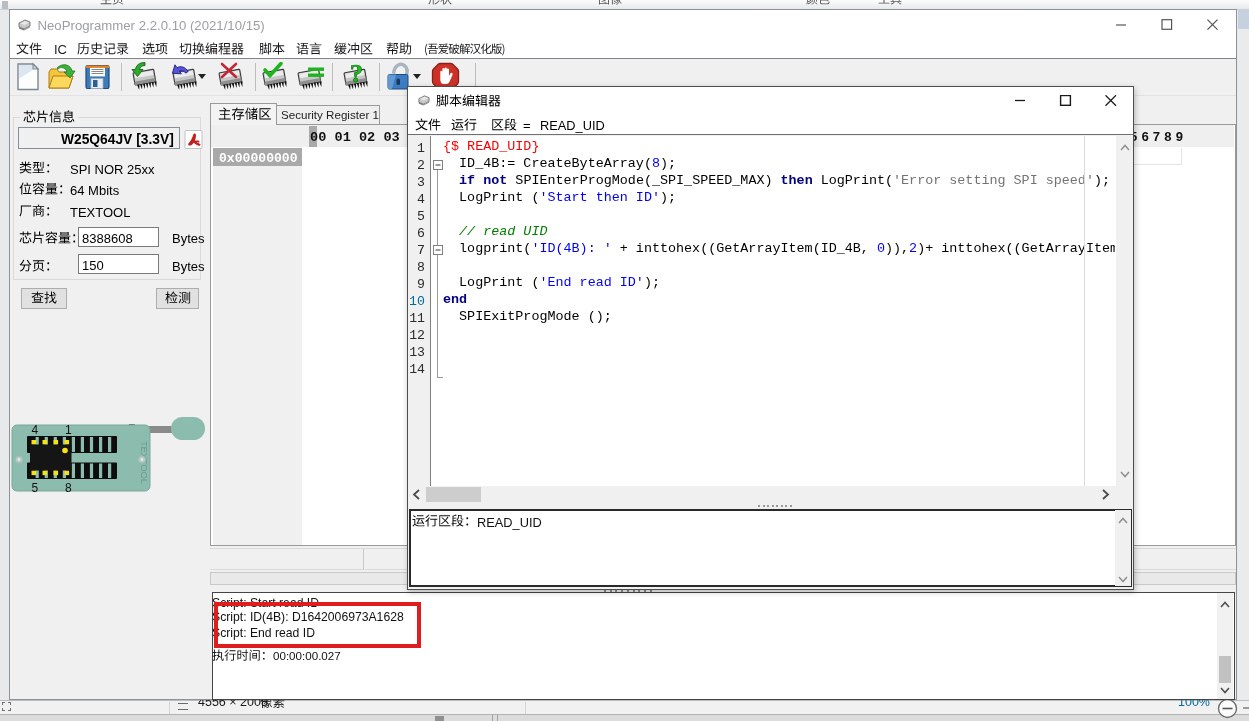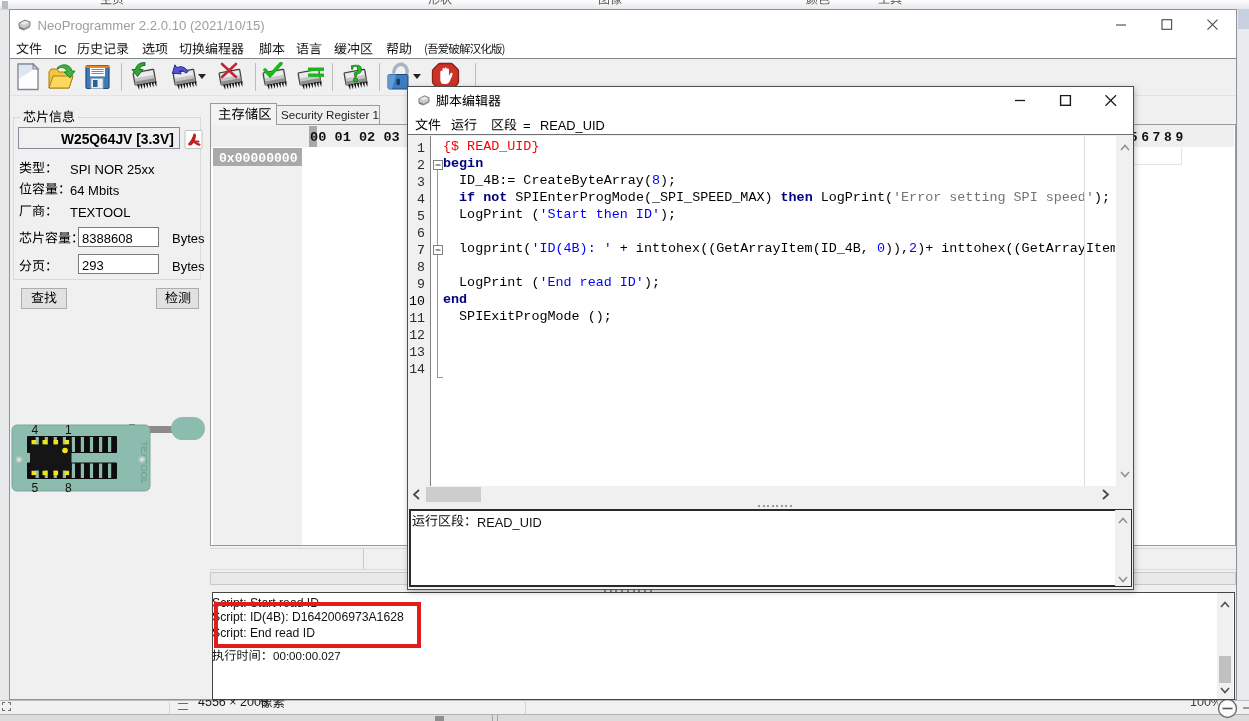--- a/index.html
+++ b/index.html
@@ -39,21 +39,21 @@
     <div style="position:absolute;left:8px;top:-5px;font:12.5px 'Liberation Sans', sans-serif;color:#1a1a1a;white-space:pre">4556 × 2008</div>
   </div>
 <div style="position:absolute;left:259.5px;top:700px;width:30px;height:12px;overflow:hidden">
     <div style="position:absolute;left:0;top:-4.5px">
       <svg width="26.0" height="12.5" style="display:block;overflow:visible" viewBox="0 0 26.0 12.5">
         <path transform="translate(0,11.00)" d="M6.1 -8.9H8.3C8.1 -8.5 7.9 -8.1 7.6 -7.9H5.2C5.6 -8.2 5.8 -8.5 6.1 -8.9ZM6.1 -10.5C5.6 -9.4 4.6 -8.1 3.2 -7.1C3.4 -7 3.7 -6.7 3.8 -6.5C4 -6.7 4.3 -6.9 4.5 -7.1V-5.2H6.4C5.8 -4.6 4.9 -4.1 3.6 -3.7C3.8 -3.5 4 -3.3 4.1 -3.1C5.2 -3.5 6.1 -3.9 6.7 -4.4C6.9 -4.2 7.1 -4 7.2 -3.8C6.4 -3 4.8 -2.2 3.6 -1.9C3.8 -1.7 4 -1.5 4.1 -1.3C5.2 -1.7 6.6 -2.5 7.6 -3.2C7.7 -3 7.8 -2.8 7.9 -2.6C6.9 -1.5 5 -0.6 3.5 -0.1C3.7 0 3.9 0.3 4 0.6C5.4 0.1 6.9 -0.8 8 -1.8C8.1 -1 8 -0.3 7.7 -0C7.6 0.2 7.4 0.2 7.1 0.2C6.9 0.2 6.6 0.2 6.3 0.2C6.4 0.4 6.5 0.8 6.5 1C6.8 1 7.1 1 7.3 1C7.7 1 8.1 0.9 8.4 0.6C8.9 0.1 9.1 -1.3 8.7 -2.6L9.3 -2.9C9.7 -1.5 10.5 -0.4 11.5 0.3C11.7 0.1 11.9 -0.3 12.1 -0.4C11.2 -1 10.4 -2 10 -3.2C10.5 -3.5 11 -3.8 11.4 -4L10.7 -4.6C10.2 -4.2 9.2 -3.7 8.4 -3.2C8.2 -3.8 7.8 -4.4 7.2 -4.8L7.5 -5.2H11.2V-7.9H8.6C8.9 -8.3 9.3 -8.8 9.6 -9.3L9 -9.7L8.8 -9.6H6.6L7 -10.3ZM5.3 -7.1H7.5C7.5 -6.8 7.4 -6.3 7 -5.9H5.3ZM8.3 -7.1H10.4V-5.9H8C8.2 -6.3 8.3 -6.8 8.3 -7.1ZM3.3 -10.5C2.6 -8.6 1.5 -6.7 0.4 -5.5C0.5 -5.2 0.8 -4.8 0.9 -4.5C1.3 -4.9 1.6 -5.4 2 -5.9V1H2.9V-7.4C3.4 -8.2 3.8 -9.2 4.2 -10.2Z M20.4 -1.1C21.5 -0.6 22.9 0.3 23.5 0.8L24.2 0.2C23.5 -0.3 22.2 -1.1 21.1 -1.6ZM16.2 -1.6C15.4 -0.9 14.2 -0.2 13.1 0.2C13.3 0.3 13.6 0.7 13.8 0.8C14.9 0.3 16.2 -0.5 17 -1.3ZM14.9 -3.7C15.1 -3.8 15.5 -3.8 18 -4C16.9 -3.5 15.9 -3.1 15.4 -3C14.7 -2.7 14.1 -2.6 13.7 -2.5C13.8 -2.3 13.9 -1.9 13.9 -1.7C14.3 -1.8 14.8 -1.9 18.5 -2.1V-0.1C18.5 0.1 18.4 0.1 18.2 0.1C18 0.1 17.4 0.1 16.6 0.1C16.7 0.3 16.9 0.7 16.9 1C17.9 1 18.5 1 18.9 0.8C19.3 0.7 19.4 0.4 19.4 -0.1V-2.1L22.5 -2.3C22.9 -2 23.1 -1.7 23.3 -1.5L24.1 -2C23.6 -2.6 22.5 -3.4 21.6 -3.9L20.9 -3.5C21.2 -3.3 21.5 -3.1 21.7 -2.9L16.6 -2.7C18.3 -3.2 20.1 -4 21.8 -4.9L21.1 -5.5C20.6 -5.2 20.1 -4.9 19.6 -4.7L16.7 -4.5C17.4 -4.8 18.1 -5.2 18.7 -5.6L18.4 -5.8H24.4V-6.5H19.2V-7.4H23.1V-8.1H19.2V-8.9H23.8V-9.6H19.2V-10.5H18.3V-9.6H13.8V-8.9H18.3V-8.1H14.5V-7.4H18.3V-6.5H13.2V-5.8H17.6C16.8 -5.3 15.8 -4.9 15.5 -4.7C15.2 -4.6 14.9 -4.5 14.7 -4.5C14.8 -4.2 14.9 -3.9 14.9 -3.7Z" fill="#1a1a1a"></path>
       </svg>
     </div>
   </div>
 <div style="position:absolute;left:1178px;top:700px;width:40px;height:12px;overflow:hidden">
-    <div style="position:absolute;left:12px;top:-5px;font:12.5px 'Liberation Sans', sans-serif;color:#404040">100%</div>
+    <div style="position:absolute;left:0px;top:-5px;font:12.5px 'Liberation Sans', sans-serif;color:#0369a1">100%</div>
   </div>
 <div style="position:absolute;left:0;top:714px;width:1249px;height:7px;background:#dcdcdc;border-top:1px solid #b2b2b2"></div>
 <div style="position:absolute;left:435px;top:716px;width:9px;height:5px;background:#8f8f8f"></div>
 <div style="position:absolute;left:492px;top:715px;width:1px;height:6px;background:#a2a2a2"></div>
 <div style="position:absolute;left:497px;top:715px;width:1px;height:6px;background:#a2a2a2"></div>
 <svg style="position:absolute;left:1217px;top:699px" width="21" height="21">
     <circle cx="10.5" cy="9.5" r="9" fill="#fbfbfb" stroke="#6d6d6d" stroke-width="1.4"></circle>
     <line x1="5.5" y1="9.5" x2="15.5" y2="9.5" stroke="#555" stroke-width="1.6"></line>
   </svg>
 <div style="position:absolute;left:1243px;top:707px;width:6px;height:2px;background:#9a9a9a"></div>
@@ -299,21 +299,21 @@
   </div>
 <div style="position:absolute;left:78px;top:227px;width:81px;height:20px;background:#fff;border:1px solid #7a7a7a"></div>
 <div style="position:absolute;left:82.0px;top:230.5px;font:normal 13.0px 'Liberation Sans', sans-serif;color:#000;letter-spacing:0;white-space:pre;">8388608</div>
 <div style="position:absolute;left:172.0px;top:231.0px;font:normal 13.0px 'Liberation Sans', sans-serif;color:#000;letter-spacing:0;white-space:pre;">Bytes</div>
 <div style="position:absolute;left:19.0px;top:259.0px;">
     <svg width="40.0" height="13.0" style="display:block;overflow:visible" viewBox="0 0 40.0 13.0">
       <path transform="translate(0,11.44)" d="M8.7 -10.7 7.9 -10.3C8.8 -8.4 10.3 -6.3 11.7 -5.1C11.9 -5.4 12.2 -5.7 12.5 -5.9C11.1 -6.9 9.6 -8.9 8.7 -10.7ZM4.2 -10.7C3.5 -8.7 2.1 -6.9 0.6 -5.7C0.8 -5.6 1.2 -5.2 1.4 -5C1.8 -5.3 2.1 -5.6 2.4 -5.9V-5H4.9C4.6 -2.8 3.9 -0.8 0.8 0.2C1.1 0.5 1.3 0.8 1.4 1.1C4.8 -0.1 5.6 -2.5 6 -5H9.5C9.4 -1.8 9.2 -0.5 8.8 -0.2C8.7 -0.1 8.6 -0 8.3 -0C8 -0 7.2 -0 6.3 -0.1C6.5 0.2 6.6 0.6 6.7 0.9C7.5 0.9 8.3 0.9 8.7 0.9C9.2 0.9 9.5 0.8 9.7 0.4C10.2 -0.1 10.3 -1.5 10.5 -5.5C10.6 -5.7 10.6 -6 10.6 -6H2.5C3.6 -7.2 4.6 -8.7 5.3 -10.4Z M19 -6V-3.7C19 -2.3 18.5 -0.7 13.7 0.2C13.9 0.5 14.1 0.8 14.2 1C19.3 -0.1 20 -1.9 20 -3.6V-6ZM20.1 -1.4C21.6 -0.7 23.6 0.4 24.5 1.1L25.1 0.3C24.1 -0.4 22.1 -1.4 20.7 -2.1ZM15.2 -7.7V-1.7H16.2V-6.8H22.9V-1.7H23.9V-7.7H19.2C19.5 -8.2 19.7 -8.7 20 -9.3H25.2V-10.2H14V-9.3H18.8C18.7 -8.8 18.4 -8.2 18.2 -7.7Z M29.2 -6.3C29.8 -6.3 30.2 -6.7 30.2 -7.3C30.2 -7.9 29.8 -8.3 29.2 -8.3C28.7 -8.3 28.3 -7.9 28.3 -7.3C28.3 -6.7 28.7 -6.3 29.2 -6.3ZM29.2 0.1C29.8 0.1 30.2 -0.3 30.2 -0.9C30.2 -1.5 29.8 -1.9 29.2 -1.9C28.7 -1.9 28.3 -1.5 28.3 -0.9C28.3 -0.3 28.7 0.1 29.2 0.1Z" fill="#000"></path>
     </svg>
   </div>
 <div style="position:absolute;left:78px;top:254px;width:81px;height:20px;background:#fff;border:1px solid #7a7a7a"></div>
-<div style="position:absolute;left:82.0px;top:257.5px;font:normal 13.0px 'Liberation Sans', sans-serif;color:#000;letter-spacing:0;white-space:pre;">293</div>
+<div style="position:absolute;left:82.0px;top:257.5px;font:normal 13.0px 'Liberation Sans', sans-serif;color:#000;letter-spacing:0;white-space:pre;">150</div>
 <div style="position:absolute;left:172.0px;top:258.5px;font:normal 13.0px 'Liberation Sans', sans-serif;color:#000;letter-spacing:0;white-space:pre;">Bytes</div>
 <div style="position:absolute;left:21px;top:288px;width:46px;height:21px;background:#e1e1e1;border:1px solid #adadad"></div>
 <div style="position:absolute;left:31.0px;top:290.5px;">
     <svg width="27.0" height="13.0" style="display:block;overflow:visible" viewBox="0 0 27.0 13.0">
       <path transform="translate(0,11.44)" d="M3.8 -2.8H9.1V-1.7H3.8ZM3.8 -4.6H9.1V-3.5H3.8ZM2.9 -5.3V-1H10.1V-5.3ZM1 -0.3V0.6H12.1V-0.3ZM6 -10.9V-9.3H0.7V-8.4H4.9C3.8 -7.2 2.1 -6.1 0.5 -5.5C0.7 -5.3 1 -5 1.1 -4.7C2.9 -5.4 4.8 -6.8 6 -8.3V-5.7H6.9V-8.4C8.1 -6.9 10.1 -5.5 11.9 -4.8C12 -5.1 12.3 -5.5 12.5 -5.6C10.9 -6.1 9.1 -7.2 8 -8.4H12.3V-9.3H6.9V-10.9Z M21.8 -10.1C22.4 -9.6 23.2 -8.7 23.5 -8.2L24.3 -8.7C24 -9.3 23.2 -10.1 22.5 -10.6ZM15.5 -10.9V-8.3H13.6V-7.4H15.5V-4.6C14.7 -4.4 14 -4.2 13.4 -4L13.7 -3.1L15.5 -3.6V-0.2C15.5 -0 15.4 0 15.2 0.1C15 0.1 14.5 0.1 13.9 0C14 0.3 14.1 0.7 14.2 0.9C15.1 0.9 15.6 0.9 15.9 0.8C16.3 0.6 16.4 0.4 16.4 -0.2V-3.9L18.1 -4.4L18 -5.3L16.4 -4.8V-7.4H18V-8.3H16.4V-10.9ZM23.8 -6C23.3 -5.1 22.7 -4.1 21.9 -3.2C21.6 -4.2 21.4 -5.3 21.2 -6.6L25.2 -7.1L25.1 -8L21.1 -7.6C21 -8.6 20.9 -9.7 20.9 -10.9H19.9C20 -9.7 20 -8.5 20.1 -7.4L18.1 -7.2L18.3 -6.3L20.3 -6.5C20.4 -4.9 20.7 -3.5 21.1 -2.4C20.1 -1.4 19 -0.7 17.8 -0.2C18 0 18.4 0.3 18.5 0.6C19.6 0.1 20.6 -0.6 21.5 -1.4C22.1 0 23 0.9 24.2 1C24.8 1 25.3 0.4 25.6 -1.8C25.4 -1.8 25 -2.1 24.8 -2.3C24.7 -0.8 24.5 -0.1 24.1 -0.2C23.4 -0.2 22.8 -1 22.3 -2.2C23.2 -3.2 24 -4.4 24.6 -5.6Z" fill="#000"></path>
     </svg>
   </div>
 <div style="position:absolute;left:156px;top:288px;width:43px;height:21px;background:#e1e1e1;border:1px solid #adadad"></div>
 <div style="position:absolute;left:164.5px;top:290.5px;">
     <svg width="27.0" height="13.0" style="display:block;overflow:visible" viewBox="0 0 27.0 13.0">
@@ -465,42 +465,42 @@
 <div style="position:absolute;left:408px;top:136px;width:23px;height:350px;background:#f0f0f0;border-right:1px solid #808080"></div>
 <div style="position:absolute;left:409.0px;top:140.5px;font:normal 13.2px 'Liberation Mono', monospace;color:#2b2b2b;letter-spacing:0;white-space:pre;width:16px;text-align:right"> 1</div>
 <div style="position:absolute;left:409.0px;top:157.5px;font:normal 13.2px 'Liberation Mono', monospace;color:#2b2b2b;letter-spacing:0;white-space:pre;width:16px;text-align:right"> 2</div>
 <div style="position:absolute;left:409.0px;top:174.5px;font:normal 13.2px 'Liberation Mono', monospace;color:#2b2b2b;letter-spacing:0;white-space:pre;width:16px;text-align:right"> 3</div>
 <div style="position:absolute;left:409.0px;top:191.5px;font:normal 13.2px 'Liberation Mono', monospace;color:#2b2b2b;letter-spacing:0;white-space:pre;width:16px;text-align:right"> 4</div>
 <div style="position:absolute;left:409.0px;top:208.5px;font:normal 13.2px 'Liberation Mono', monospace;color:#2b2b2b;letter-spacing:0;white-space:pre;width:16px;text-align:right"> 5</div>
 <div style="position:absolute;left:409.0px;top:225.5px;font:normal 13.2px 'Liberation Mono', monospace;color:#2b2b2b;letter-spacing:0;white-space:pre;width:16px;text-align:right"> 6</div>
 <div style="position:absolute;left:409.0px;top:242.5px;font:normal 13.2px 'Liberation Mono', monospace;color:#2b2b2b;letter-spacing:0;white-space:pre;width:16px;text-align:right"> 7</div>
 <div style="position:absolute;left:409.0px;top:259.5px;font:normal 13.2px 'Liberation Mono', monospace;color:#2b2b2b;letter-spacing:0;white-space:pre;width:16px;text-align:right"> 8</div>
 <div style="position:absolute;left:409.0px;top:276.5px;font:normal 13.2px 'Liberation Mono', monospace;color:#2b2b2b;letter-spacing:0;white-space:pre;width:16px;text-align:right"> 9</div>
-<div style="position:absolute;left:409.0px;top:293.5px;font:normal 13.2px 'Liberation Mono', monospace;color:#000000;letter-spacing:0;white-space:pre;width:16px;text-align:center">10</div>
+<div style="position:absolute;left:409.0px;top:293.5px;font:normal 13.2px 'Liberation Mono', monospace;color:#0369a1;letter-spacing:0;white-space:pre;width:16px;text-align:center">10</div>
 <div style="position:absolute;left:409.0px;top:310.5px;font:normal 13.2px 'Liberation Mono', monospace;color:#2b2b2b;letter-spacing:0;white-space:pre;width:16px;text-align:right">11</div>
 <div style="position:absolute;left:409.0px;top:327.5px;font:normal 13.2px 'Liberation Mono', monospace;color:#2b2b2b;letter-spacing:0;white-space:pre;width:16px;text-align:right">12</div>
 <div style="position:absolute;left:409.0px;top:344.5px;font:normal 13.2px 'Liberation Mono', monospace;color:#2b2b2b;letter-spacing:0;white-space:pre;width:16px;text-align:right">13</div>
 <div style="position:absolute;left:409.0px;top:361.5px;font:normal 13.2px 'Liberation Mono', monospace;color:#2b2b2b;letter-spacing:0;white-space:pre;width:16px;text-align:right">14</div>
 <div style="position:absolute;left:437px;top:170px;width:1px;height:208px;background:#9a9a9a"></div>
 <div style="position:absolute;left:437px;top:377px;width:6px;height:1px;background:#9a9a9a"></div>
 <svg style="position:absolute;left:432.5px;top:159.5px" width="10" height="10">
     <rect x="0.5" y="0.5" width="9" height="9" fill="#fff" stroke="#808080"></rect>
     <line x1="2.5" y1="5" x2="7.5" y2="5" stroke="#3a3a3a"></line>
   </svg>
 <svg style="position:absolute;left:432.5px;top:244.5px" width="10" height="10">
     <rect x="0.5" y="0.5" width="9" height="9" fill="#fff" stroke="#808080"></rect>
     <line x1="2.5" y1="5" x2="7.5" y2="5" stroke="#3a3a3a"></line>
   </svg>
 <div style="position:absolute;left:443px;top:137.5px;width:672px;height:280px;overflow:hidden;font:13.4px 'Liberation Mono', monospace;color:#000">
     <div style="height:17px;line-height:17px;white-space:pre"><span style="color:#ff0000">{$ READ_UID}</span></div>
-    <div style="height:17px;line-height:17px;white-space:pre"><b style="color:#000080">begin</b></div>
     <div style="height:17px;line-height:17px;white-space:pre">  ID_4B:= CreateByteArray(<span style="color:#0000ff">8</span>);</div>
     <div style="height:17px;line-height:17px;white-space:pre">  <b style="color:#000080">if</b> <b style="color:#000080">not</b> SPIEnterProgMode(_SPI_SPEED_MAX) <b style="color:#000080">then</b> LogPrint(<span style="color:#737373">'Error setting SPI speed'</span>);</div>
     <div style="height:17px;line-height:17px;white-space:pre">  LogPrint (<span style="color:#0000ff">'Start then ID'</span>);</div>
     <div style="height:17px;line-height:17px;white-space:pre"></div>
+    <div style="height:17px;line-height:17px;white-space:pre">  <i style="color:#008000">// read UID</i></div>
     <div style="height:17px;line-height:17px;white-space:pre">  logprint(<span style="color:#0000ff">'ID(4B): '</span> + inttohex((GetArrayItem(ID_4B, <span style="color:#0000ff">0</span>)),<span style="color:#0000ff">2</span>)+ inttohex((GetArrayItem(ID_4B, )),)</div>
     <div style="height:17px;line-height:17px;white-space:pre"></div>
     <div style="height:17px;line-height:17px;white-space:pre">  LogPrint (<span style="color:#0000ff">'End read ID'</span>);</div>
     <div style="height:17px;line-height:17px;white-space:pre"><b style="color:#000080">end</b></div>
     <div style="height:17px;line-height:17px;white-space:pre">  SPIExitProgMode ();</div>
   </div>
 <div style="position:absolute;left:1084px;top:136px;width:1px;height:350px;background:#dcdcdc"></div>
 <div style="position:absolute;left:1116px;top:136px;width:17px;height:350px;background:#f0f0f0"></div>
 <svg style="position:absolute;left:1120px;top:144px" width="10" height="7">
     <path d="M1 6 L5 1.5 L9 6" fill="none" stroke="#909090" stroke-width="1.5"></path>

